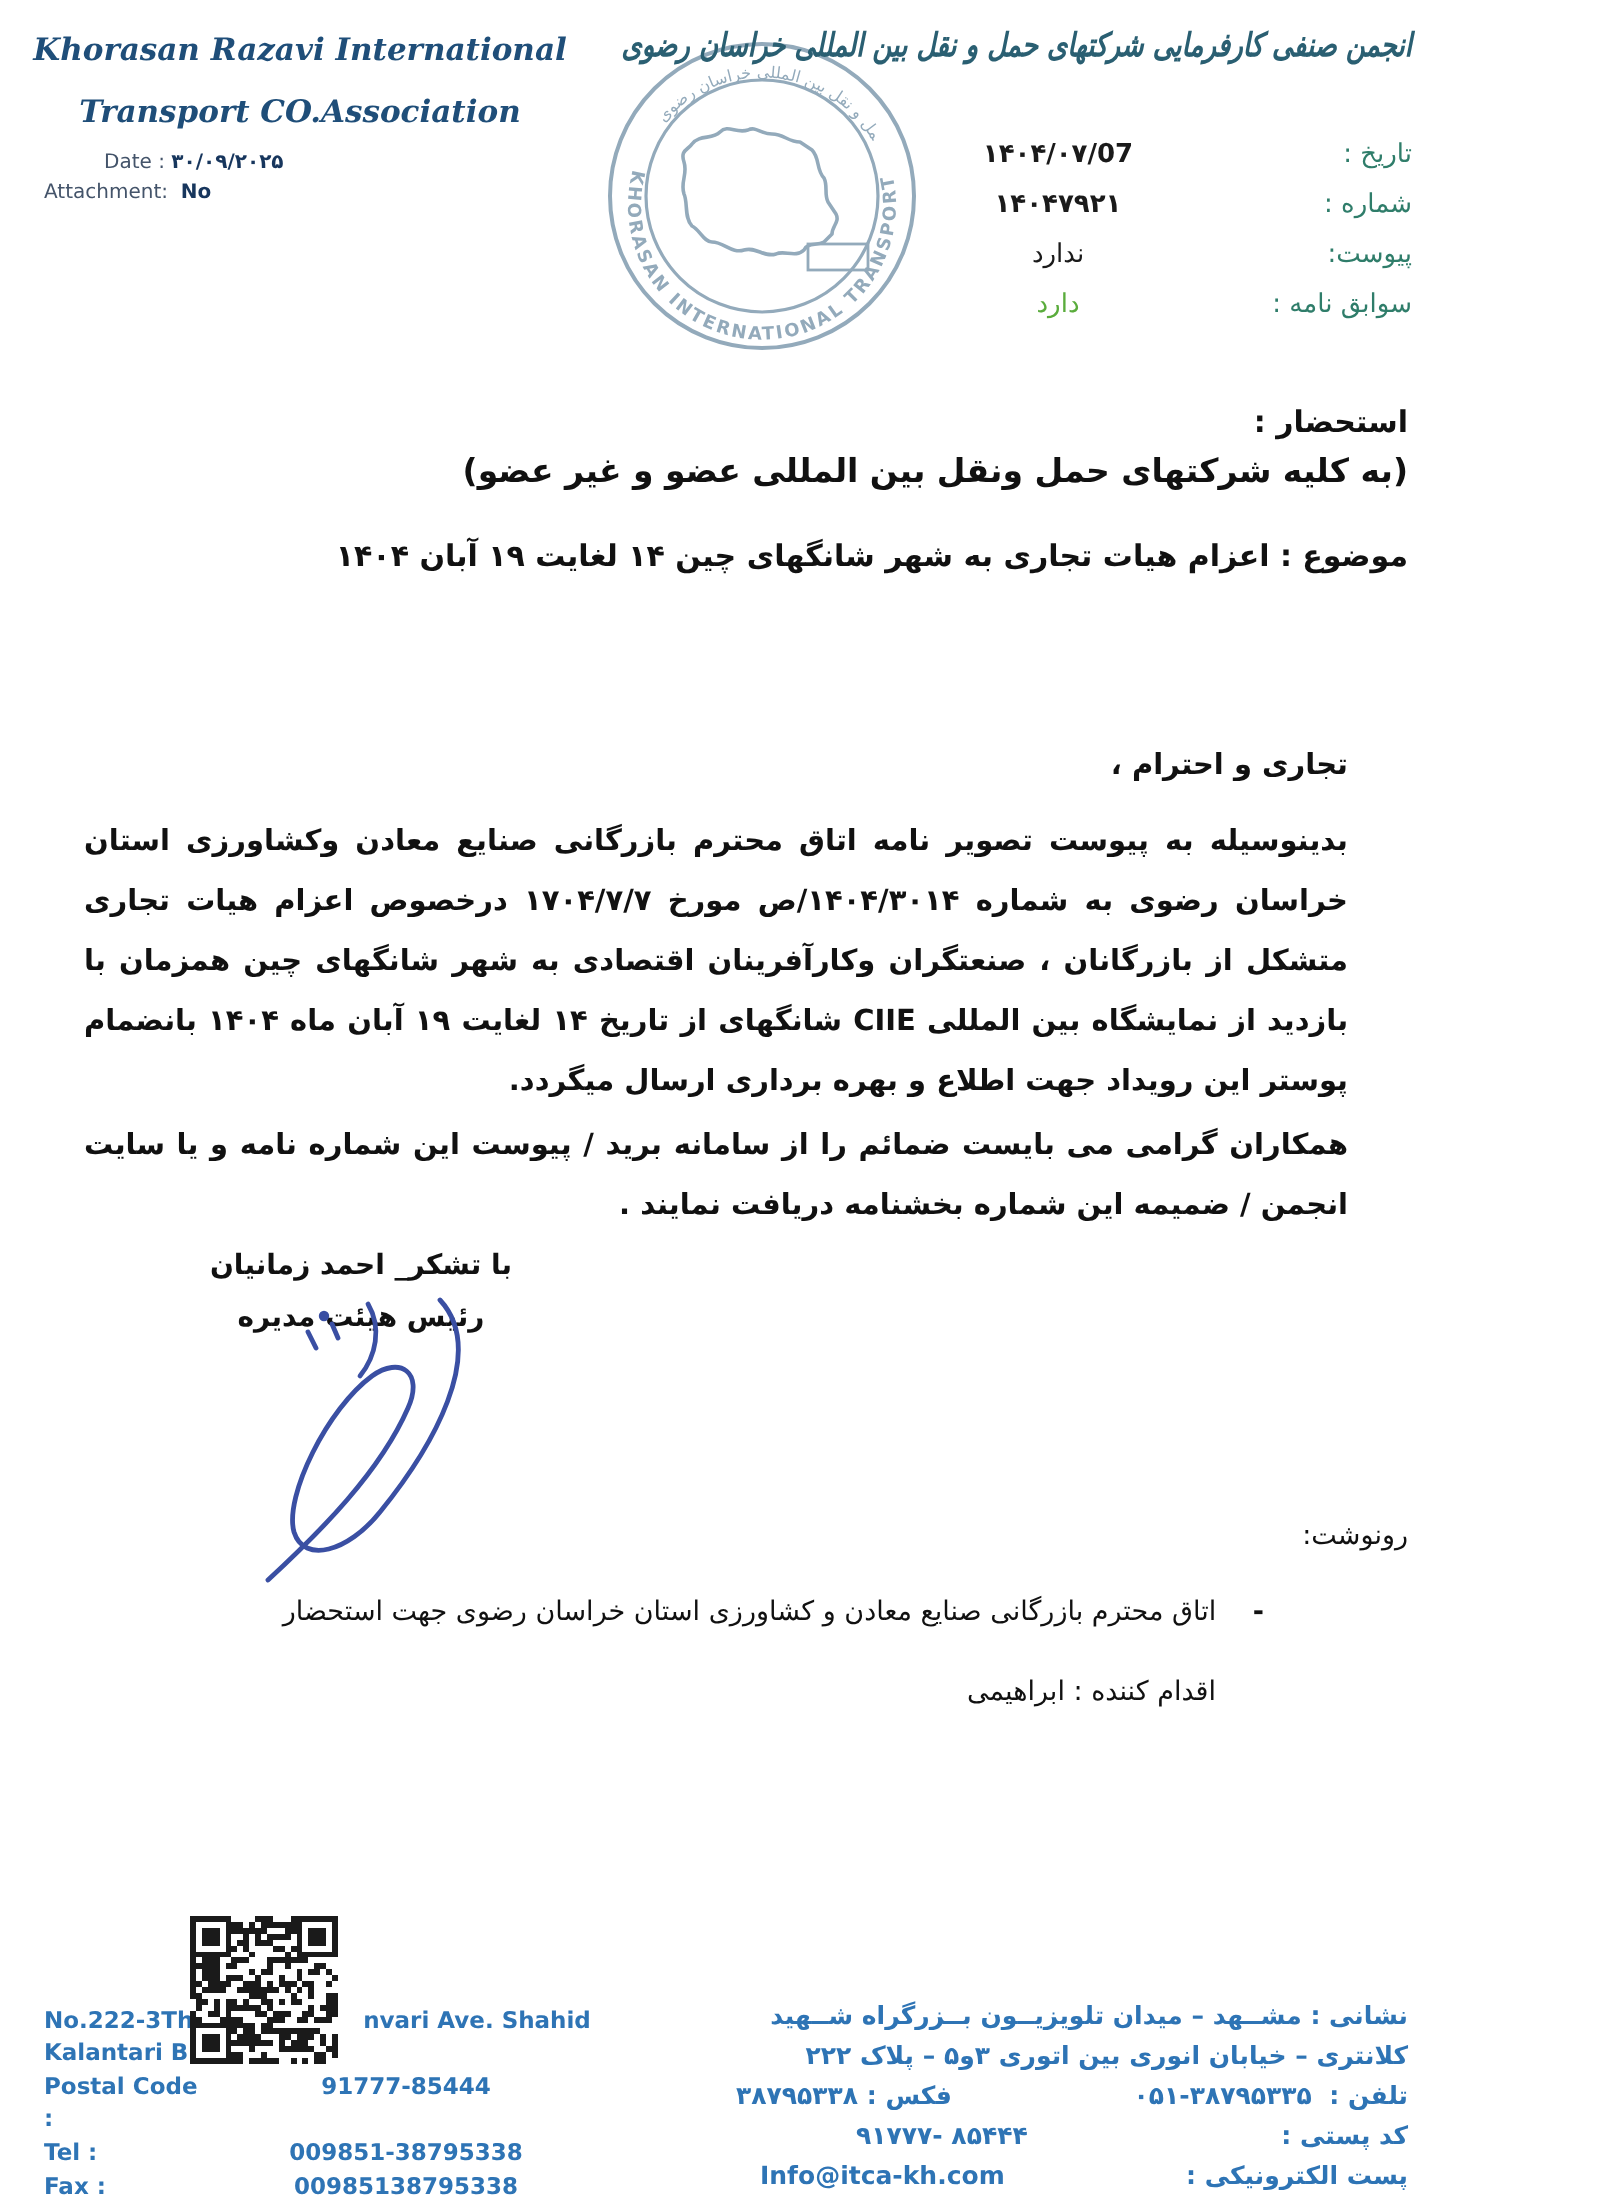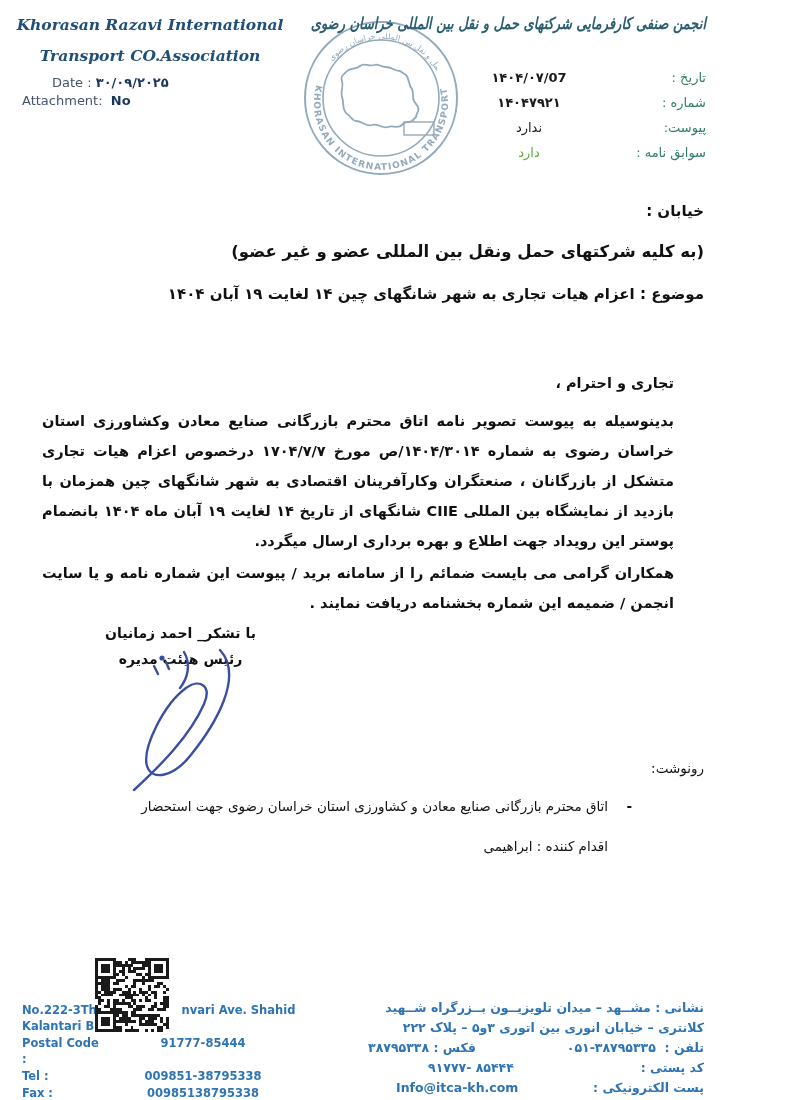--- a/index.html
+++ b/index.html
@@ -5,42 +5,42 @@
   html,body{margin:0;padding:0;background:#fff;}
   .page{position:relative;width:712px;height:1100px;background:#ffffff;overflow:hidden;
         font-family:"DejaVu Sans",sans-serif;color:#111;}
 
   
   .lh-en{position:absolute;left:14px;top:16px;width:272px;text-align:center;
          font-family:"DejaVu Serif",serif;font-style:italic;font-weight:bold;
          color:#1f4e79;font-size:15.5px;line-height:1.1;}
   .lh-en .l2{margin-top:14px;}
   .lh-meta{margin-top:12px;font-family:"DejaVu Sans",sans-serif;font-style:normal;
-           font-weight:normal;font-size:13px;color:#44546a;text-align:left;}
+           font-weight:normal;font-size:10px;color:#44546a;text-align:left;}
   .lh-meta .row1{padding-left:38px;}
   .lh-meta .row2{padding-left:8px;margin-top:4px;}
   .lh-meta b{color:#17365d;font-weight:bold;}
 
   .stamp{position:absolute;left:300px;top:10px;width:162px;height:168px;}
 
   .callig{position:absolute;right:6px;top:16px;width:340px;text-align:center;
           direction:rtl;color:#2a5f72;font-size:13px;font-weight:bold;font-style:italic;
           transform:scale(1,1.25);white-space:nowrap;letter-spacing:-0.5px;}
 
   .meta{position:absolute;right:6px;top:70px;width:262px;direction:rtl;font-size:13px;}
   .meta-row{display:flex;align-items:baseline;margin-bottom:10px;}
   .m-label{color:#2f7d6a;width:92px;flex:0 0 92px;}
   .m-value{color:#1a1a1a;font-weight:bold;direction:ltr;unicode-bidi:embed;
            flex:1;text-align:center;}
   .m-green{color:#5aac3c;font-weight:normal;}
 
   
   .titles{position:absolute;right:8px;left:40px;top:202px;direction:rtl;text-align:right;}
   .t-head{font-weight:bold;font-size:15px;}
-  .t-addr{font-weight:bold;font-size:16.5px;margin-top:22px;}
+  .t-addr{font-weight:bold;font-size:16.5px;margin-top:6px;}
   .t-subj{font-weight:bold;font-size:15px;margin-top:24px;}
 
   
   .body{position:absolute;right:38px;left:42px;top:368px;direction:rtl;
         font-size:14.5px;font-weight:bold;line-height:30px;}
   .salut{margin-bottom:8px;}
   .para{text-align:justify;text-align-last:right;}
   .para+.para{margin-top:2px;}
 
   
@@ -123,21 +123,21 @@
       <span class="m-label">پیوست:</span>
       <span class="m-value" style="font-weight:normal">ندارد</span>
     </div>
     <div class="meta-row">
       <span class="m-label">سوابق نامه :</span>
       <span class="m-value m-green">دارد</span>
     </div>
   </div>
 
   <div class="titles">
-    <div class="t-head">خیابان :</div>
+    <div class="t-head">استحضار :</div>
     <div class="t-addr">(به کلیه شرکتهای حمل ونقل بین المللی عضو و غیر عضو)</div>
     <div class="t-subj">موضوع : اعزام هیات تجاری به شهر شانگهای چین ۱۴ لغایت ۱۹ آبان ۱۴۰۴</div>
   </div>
 
   <div class="body">
     <div class="salut">تجاری و احترام ،</div>
     <div class="para">بدینوسیله به پیوست تصویر نامه اتاق محترم بازرگانی صنایع معادن وکشاورزی استان خراسان رضوی به شماره ۱۴۰۴/۳۰۱۴/ص مورخ ۱۷۰۴/۷/۷ درخصوص اعزام هیات تجاری  متشکل از بازرگانان ، صنعتگران وکارآفرینان اقتصادی به شهر شانگهای چین  همزمان با بازدید از نمایشگاه بین المللی CIIE شانگهای از تاریخ ۱۴ لغایت ۱۹ آبان ماه ۱۴۰۴ بانضمام پوستر این رویداد جهت اطلاع و بهره برداری ارسال میگردد.</div>
     <div class="para">همکاران گرامی می بایست ضمائم را از سامانه برید / پیوست این شماره نامه و یا سایت انجمن / ضمیمه این شماره بخشنامه دریافت نمایند .</div>
   </div>
 
@@ -527,17 +527,17 @@
       <span class="ltr">۳۸۷۹۵۳۳۸</span>
     </div>
     <div class="fa-row">
       <span>کد پستی :</span>
       <span class="sp"></span>
       <span class="ltr" style="margin-left:60px">۹۱۷۷۷- ۸۵۴۴۴</span>
     </div>
     <div class="fa-row">
       <span>پست الکترونیکی :</span>
       <span class="sp"></span>
-      <span class="ltr" style="margin-left:28px">Info@itca-kh.com</span>
+      <span class="ltr" style="margin-left:12px">Info@itca-kh.com</span>
     </div>
   </div>
 
 </div>
 
 </body></html>

